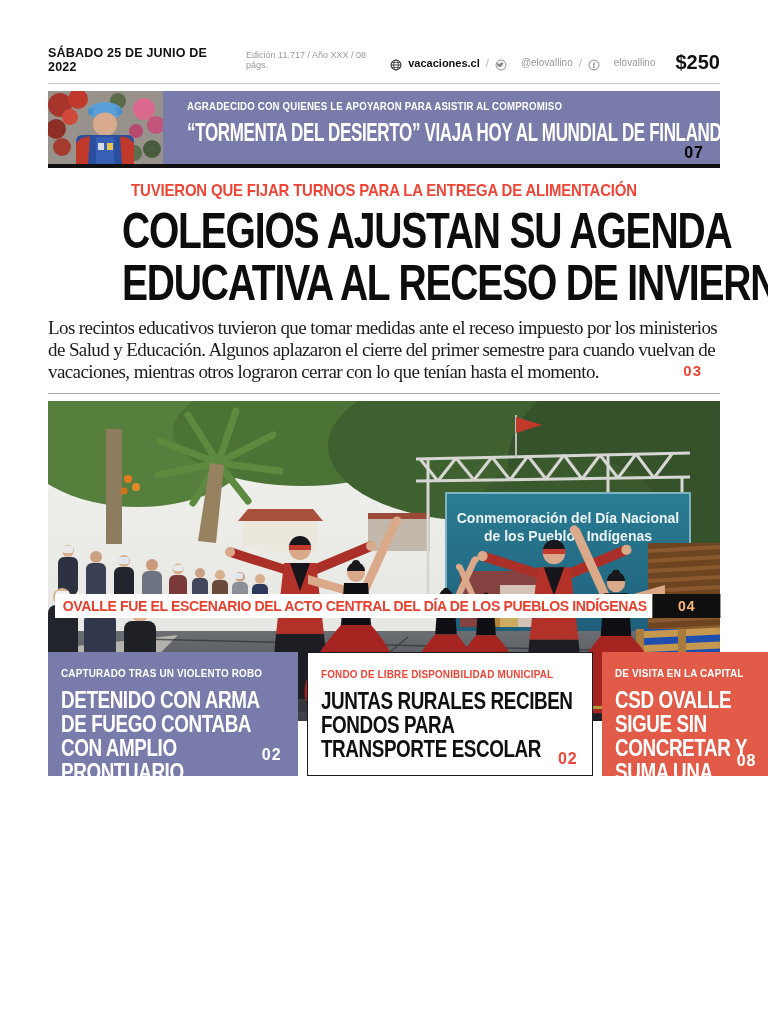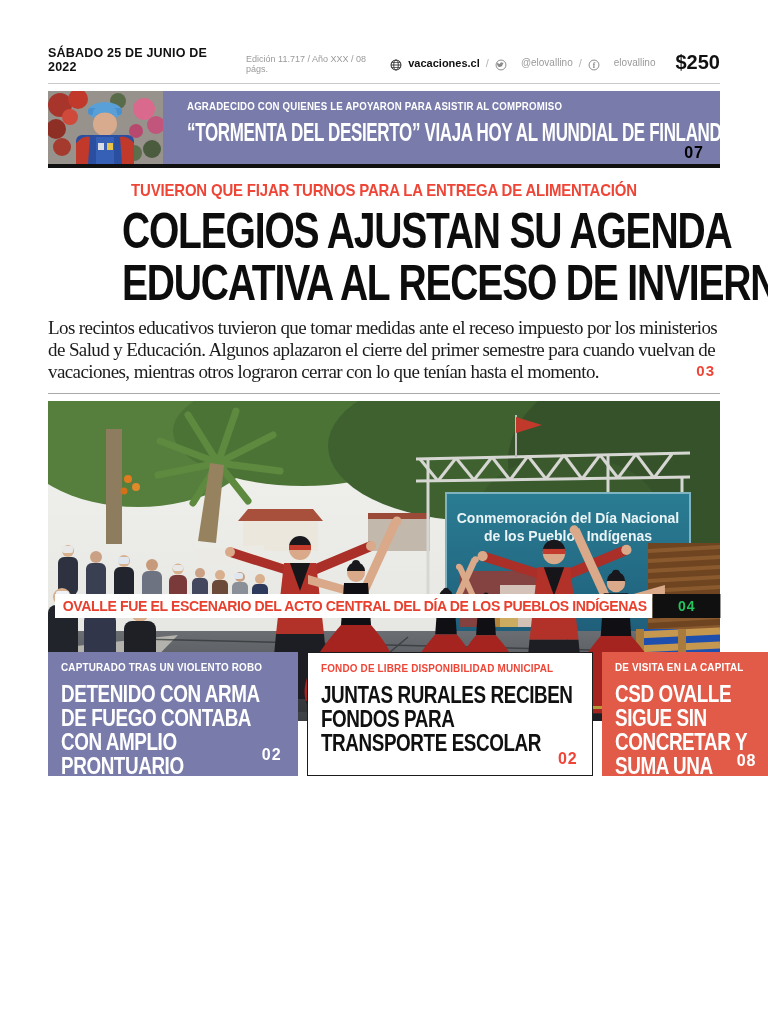--- a/index.html
+++ b/index.html
@@ -2,21 +2,21 @@
 <html><head>
 <meta charset="utf-8">
 <style>
   html,body{margin:0;padding:0;background:#e9e9e9;}
   .page{width:768px;height:1033px;background:#ffffff;position:relative;overflow:hidden;
         font-family:"Liberation Sans",sans-serif;color:#111;}
   .content{width:672px;margin:0 auto;padding-top:46px;position:relative;}
 
   
   .topbar{display:flex;justify-content:space-between;align-items:flex-end;padding-bottom:9px;border-bottom:1px solid #c9c9c9;}
-  .tb-left{display:flex;align-items:flex-end;gap:7px;}
+  .tb-left{display:flex;align-items:center;gap:7px;}
   .tb-date{font-weight:bold;font-size:12.5px;letter-spacing:.2px;}
   .tb-edition{font-size:9px;color:#9a9a9a;}
   .tb-right{display:flex;align-items:center;gap:6px;}
   .tb-site{font-weight:bold;font-size:11px;}
   .tb-handle{font-size:10px;color:#9a9a9a;margin-left:8px;}
   .tb-sep{color:#b5b5b5;font-size:11px;}
   .tb-price{font-weight:bold;font-size:20px;margin-left:14px;}
   .ticon{width:12px;height:12px;display:inline-block;vertical-align:middle;}
 
   
@@ -29,34 +29,34 @@
   .banner-text{flex:1;padding:9px 16px 0 24px;}
   .banner-kicker{color:#fff;font-weight:bold;font-size:10.5px;letter-spacing:.2px;transform:scaleX(.92);transform-origin:0 50%;white-space:nowrap;}
   .banner-headline{color:#fff;font-weight:bold;font-size:25px;letter-spacing:-.5px;transform:scaleX(.68);transform-origin:0 50%;white-space:nowrap;margin-top:6px;}
   .banner-page{position:absolute;right:16px;bottom:2px;color:#000000;font-weight:bold;font-size:16px;letter-spacing:1px;}
 
   
   .lead-kicker{margin-top:13px;text-align:center;color:#ef4537;font-weight:bold;font-size:17px;letter-spacing:-.2px;transform:scaleX(.88);}
   .lead-headline{margin-top:4px;}
   .hl-line{text-align:center;font-weight:bold;font-size:50px;line-height:52px;letter-spacing:-1.5px;transform:scaleX(.78);white-space:nowrap;color:#0d0d0d;}
   .lead-deck{position:relative;margin-top:8px;font-family:"Liberation Serif",serif;font-size:19px;line-height:22px;color:#1c1c1c;letter-spacing:-.6px;}
-  .lead-page{position:absolute;right:5px;bottom:1px;color:#ef4537;font-weight:bold;font-size:15px;font-family:"Liberation Sans",sans-serif;letter-spacing:1px;}
+  .lead-page{position:absolute;right:18px;bottom:1px;color:#ef4537;font-weight:bold;font-size:15px;font-family:"Liberation Sans",sans-serif;letter-spacing:1px;}
   .rule{border-top:1px solid #a9a9a9;margin-top:10px;}
 
   
   .photo-wrap{margin-top:7px;position:relative;width:672px;height:228px;}
   .photo-wrap svg{display:block;}
   .caption{position:absolute;left:7px;bottom:11px;display:flex;align-items:stretch;transform:scaleX(.97);transform-origin:0 50%;}
   .cap-text{background:#fff;color:#e8402e;font-weight:bold;font-size:14.5px;letter-spacing:-.4px;padding:4px 6px 4px 8px;white-space:nowrap;display:flex;align-items:center;}
-  .cap-page{background:#101010;color:#22c55e;font-weight:bold;font-size:14.5px;letter-spacing:1px;padding:4px 26px;display:flex;align-items:center;}
+  .cap-page{background:#101010;color:#fdba74;font-weight:bold;font-size:14.5px;letter-spacing:1px;padding:4px 26px;display:flex;align-items:center;}
   .credit{text-align:right;font-size:6.5px;color:#9a9a9a;letter-spacing:.4px;margin-top:3px;}
 
   
   .boxes{display:flex;gap:9px;margin-top:13px;}
-  .box{flex:1;height:124px;position:relative;padding:9px 13px;box-sizing:border-box;}
+  .box{flex:1;height:124px;position:relative;padding:15px 13px;box-sizing:border-box;}
   .box-purple{background:#797cab;color:#fff;}
   .box-white{background:#fff;border:1.5px solid #1c1c1c;color:#101010;}
   .box-red{background:#e25b49;color:#fff;}
   .box-kicker{font-weight:bold;font-size:11px;letter-spacing:.2px;transform:scaleX(.9);transform-origin:0 50%;white-space:nowrap;}
   .box-white .box-kicker{color:#ef4537;}
   .box-headline{margin-top:9px;font-weight:bold;font-size:23px;line-height:24px;letter-spacing:-.5px;transform:scaleX(.82);transform-origin:0 0;width:122%;}
   .box-page{position:absolute;font-weight:bold;font-size:16px;letter-spacing:1px;}
   .box-purple .box-page{right:16px;bottom:12px;}
   .box-white .box-page{right:14px;bottom:7px;color:#ef4537;}
   .box-red .box-page{right:14px;bottom:6px;}

